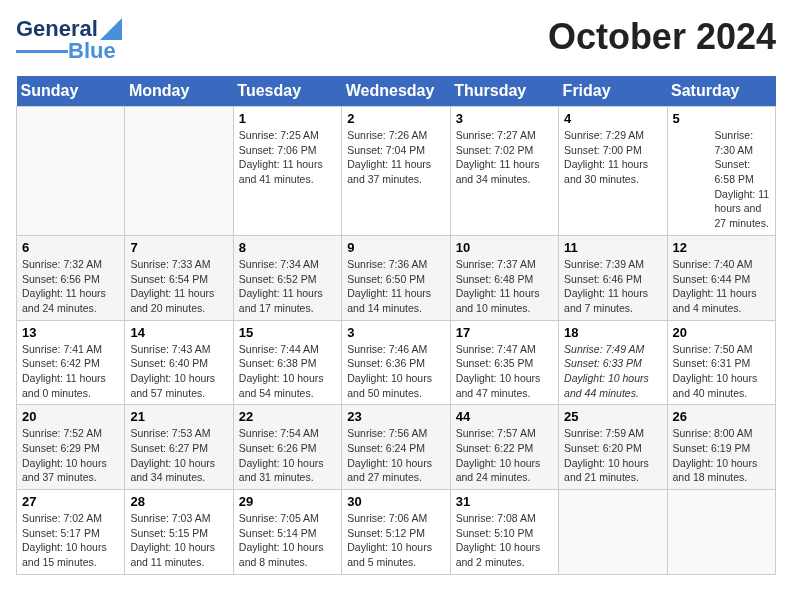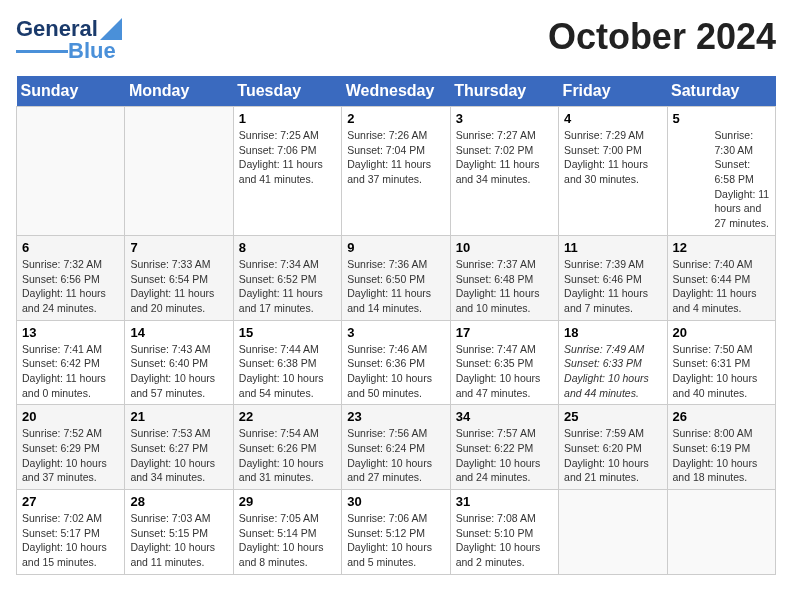--- a/index.html
+++ b/index.html
@@ -252,21 +252,21 @@
 Sunset: 6:26 PM
 Daylight: 10 hours and 31 minutes.</div>
         </td>
         <td>
           <span class="day-num">23</span>
           <div class="day-info" style="white-space: pre-line;">Sunrise: 7:56 AM
 Sunset: 6:24 PM
 Daylight: 10 hours and 27 minutes.</div>
         </td>
         <td>
-          <span class="day-num">34</span>
+          <span class="day-num">44</span>
           <div class="day-info" style="white-space: pre-line;">Sunrise: 7:57 AM
 Sunset: 6:22 PM
 Daylight: 10 hours and 24 minutes.</div>
         </td>
         <td>
           <span class="day-num">25</span>
           <div class="day-info" style="white-space: pre-line;">Sunrise: 7:59 AM
 Sunset: 6:20 PM
 Daylight: 10 hours and 21 minutes.</div>
         </td>

